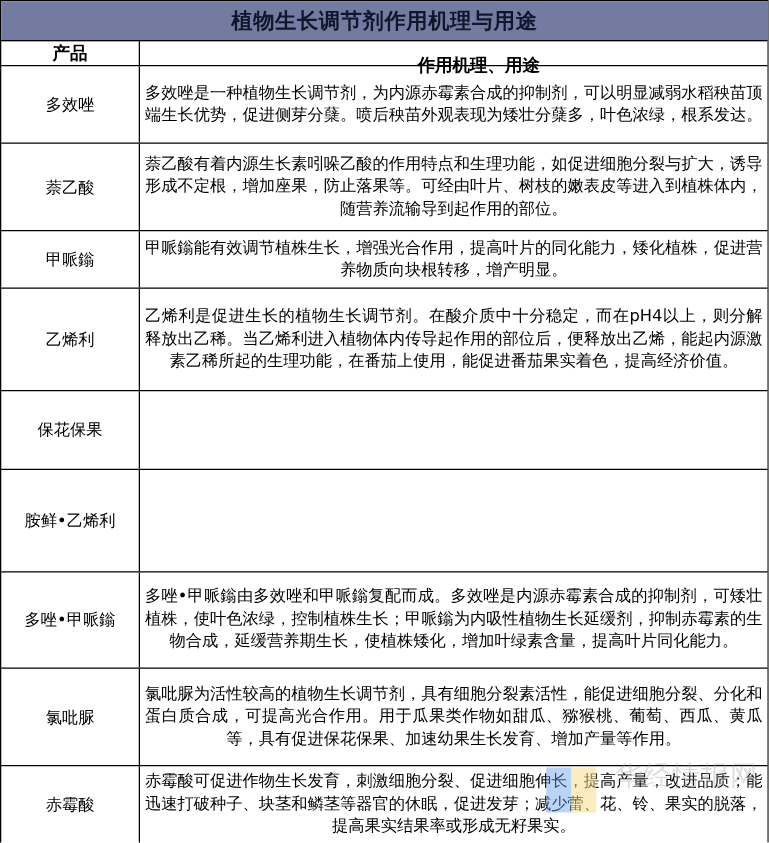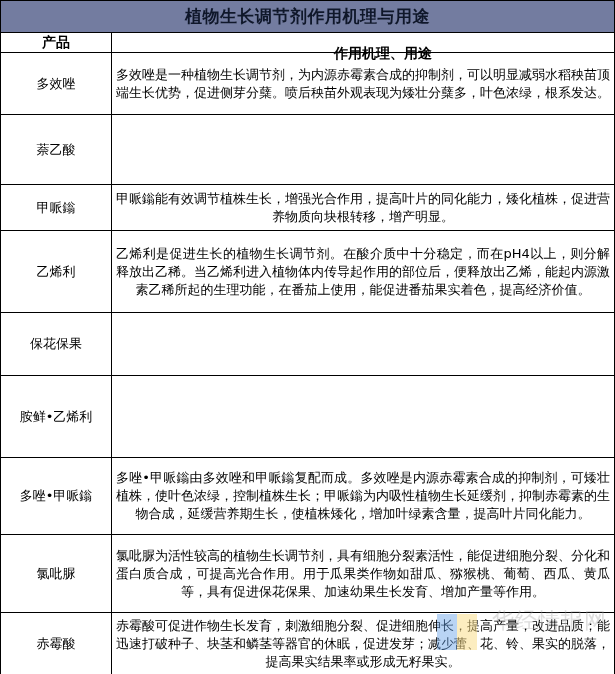--- a/index.html
+++ b/index.html
@@ -42,20 +42,23 @@
 
   <div id="rows-container">
       <div class="row" style="height: 61px;">
         <div class="cell-product">多效唑</div>
         <div class="cell-desc">
           <span>多效唑是一种植物生长调节剂，为内源赤霉素合成的抑制剂，可以明显减弱水稻秧苗顶端生长优势，促进侧芽分蘖。喷后秧苗外观表现为矮壮分蘖多，叶色浓绿，根系发达。</span>
         </div>
       </div>
       <div class="row" style="height: 69px;">
         <div class="cell-product">萘乙酸</div>
+        <div class="cell-desc">
+          <span>萘乙酸有着内源生长素吲哚乙酸的作用特点和生理功能，如促进细胞分裂与扩大，诱导形成不定根，增加座果，防止落果等。可经由叶片、树枝的嫩表皮等进入到植株体内，随营养流输导到起作用的部位。</span>
+        </div>
       </div>
       <div class="row" style="height: 45px;">
         <div class="cell-product">甲哌鎓</div>
         <div class="cell-desc">
           <span>甲哌鎓能有效调节植株生长，增强光合作用，提高叶片的同化能力，矮化植株，促进营养物质向块根转移，增产明显。</span>
         </div>
       </div>
       <div class="row" style="height: 81px;">
         <div class="cell-product">乙烯利</div>
         <div class="cell-desc">

